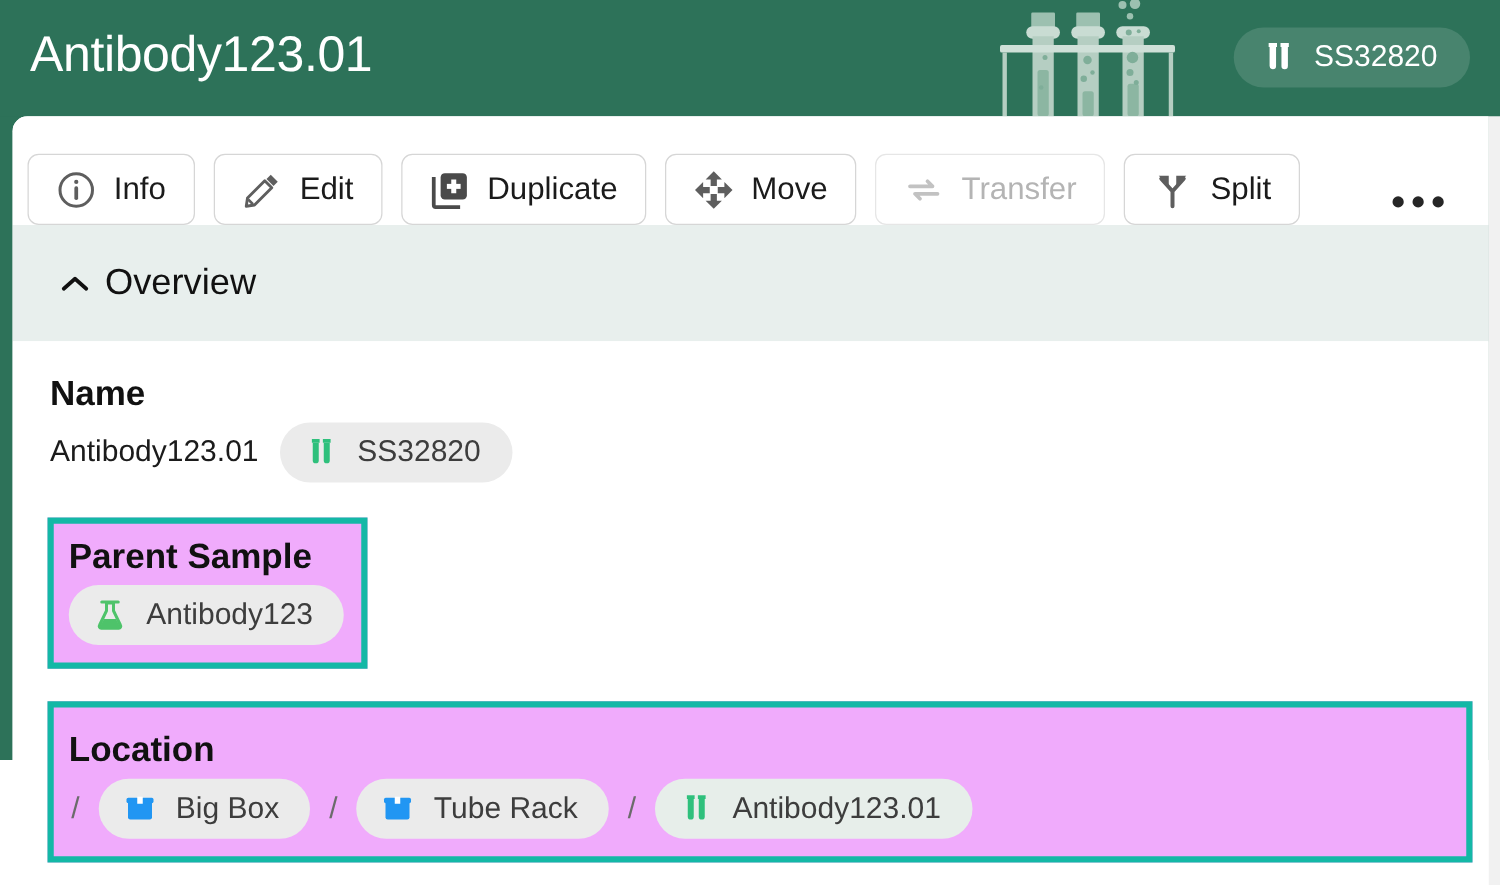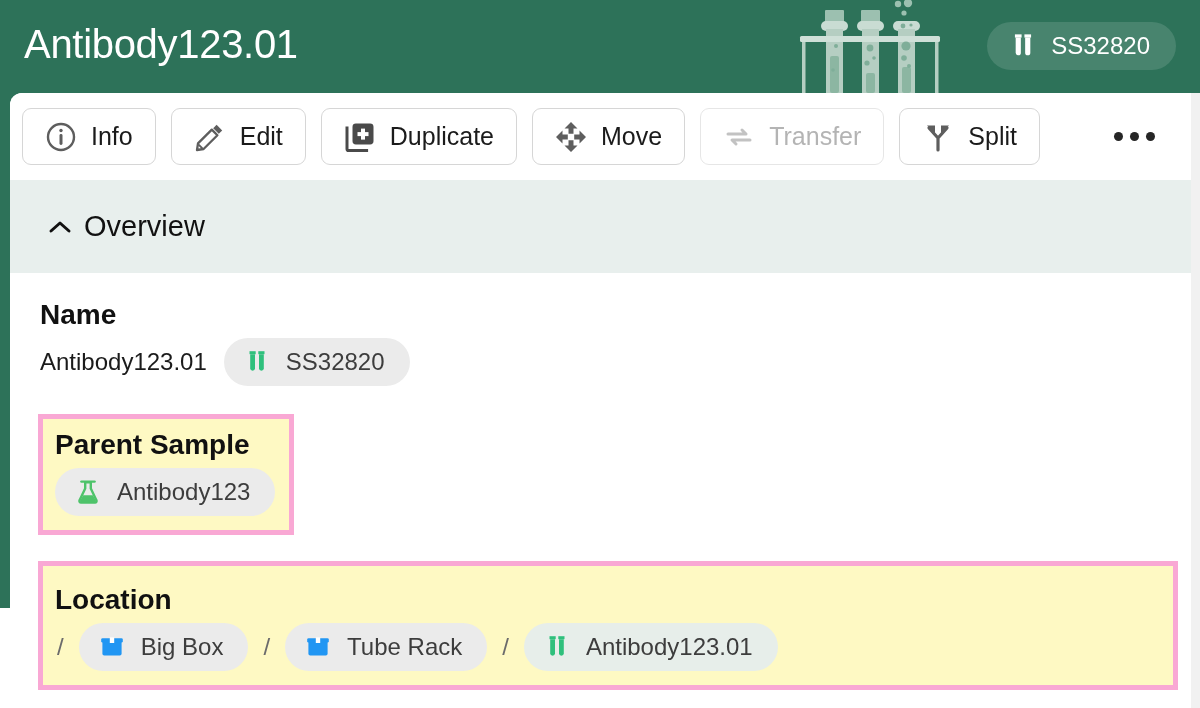--- a/index.html
+++ b/index.html
@@ -59,21 +59,21 @@
     position: absolute; right: 0; top: 93px;
     width: 9px; height: 615px;
     background: #f1f1f1;
   }
 
   
   .toolbar {
     position: relative;
     height: 87px;
     background: #ffffff;
-    display: flex; align-items: center;
+    display: flex; align-items: flex-end;
     padding: 0 12px;
   }
   .tool-btn {
     display: flex; align-items: center; gap: 14px;
     height: 57px;
     padding: 0 22px;
     margin-right: 15px;
     background: #ffffff;
     border: 1px solid #d6d6d6;
     border-radius: 9px;
@@ -127,24 +127,24 @@
     background: #ebebeb;
     border-radius: 24px;
     font-size: 24px; color: #3d3d3d;
     white-space: nowrap;
     cursor: pointer;
   }
   .pill.greenish { background: #e7eeea; color: #3d3d3d; }
   .pill-icon { display: block; width: 26px; height: 26px; flex: 0 0 26px; }
 
   .highlight-box {
-    border: 5px solid #f9a8d4;
+    border: 5px solid #14b8a6;
     display: inline-block;
     padding: 10px 14px 14px 12px;
-    background: #fef9c3;
+    background: #f0abfc;
   }
   #parent-highlight { margin: 28px 0 0 -2px; }
   #location-highlight {
     display: block;
     margin: 26px 13px 0 -2px;
     padding: 18px 14px 14px 12px;
   }
   .breadcrumb {
     display: flex; align-items: center; gap: 13px;
     flex-wrap: nowrap;

